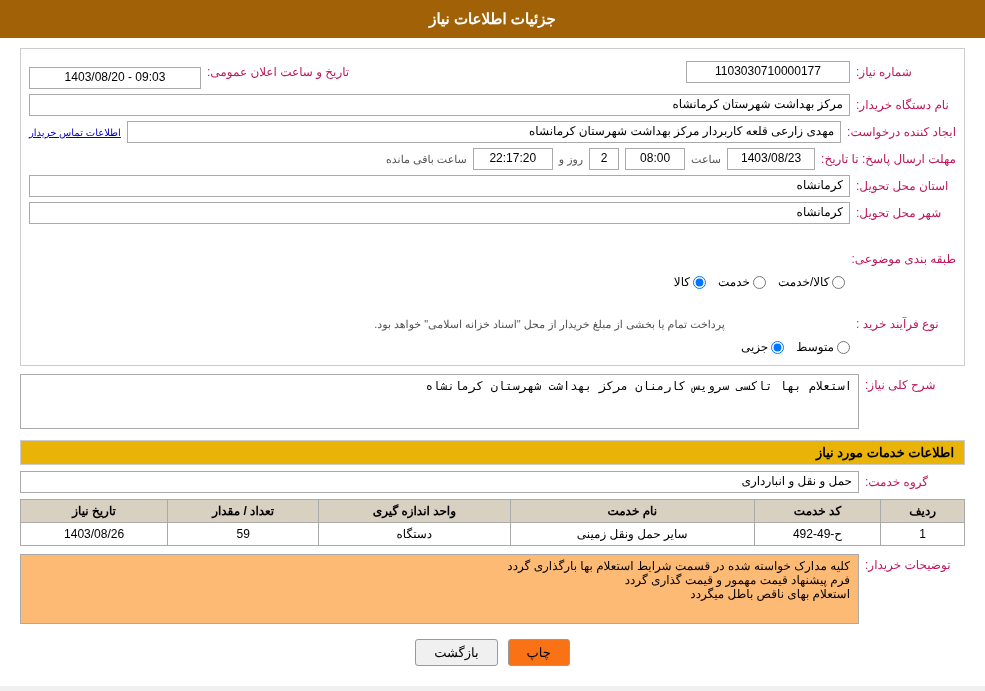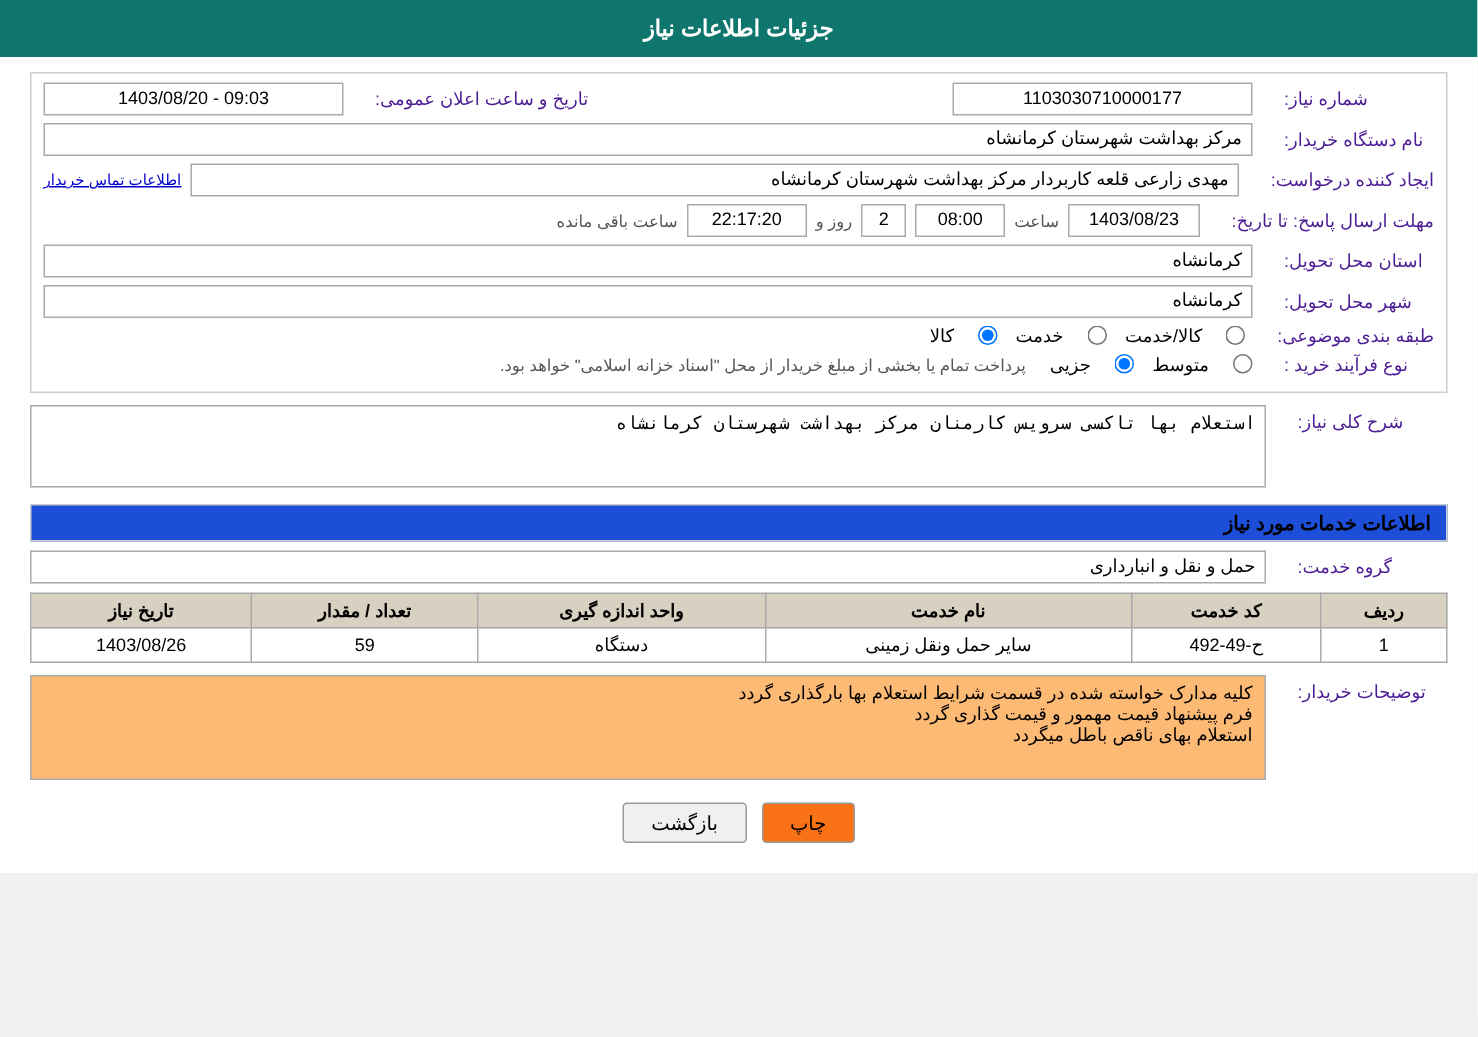--- a/index.html
+++ b/index.html
@@ -9,21 +9,21 @@
       background: #f0f0f0;
       direction: rtl;
       min-height: 691px;
     }
     .page-wrapper {
       width: 985px;
       background: #fff;
       margin: 0 auto;
     }
     .header-bar {
-      background: #0f766e;
+      background: #a16207;
       color: #fff;
       text-align: center;
       padding: 10px 0;
       font-size: 15px;
       font-weight: bold;
     }
     .content {
       padding: 10px 20px 20px 20px;
     }
     .info-section {
@@ -31,25 +31,24 @@
       margin-bottom: 8px;
       padding: 6px 8px;
     }
     .row {
       display: flex;
       align-items: center;
       margin-bottom: 5px;
       gap: 6px;
     }
     .label {
-      color: #4c1d95;
+      color: #be185d;
       white-space: nowrap;
       font-size: 12px;
       min-width: 80px;
-      margin-left: 15px;
     }
     .value-box {
       border: 1px solid #aaa;
       background: #fff;
       padding: 2px 6px;
       min-height: 22px;
       font-size: 12px;
       text-align: center;
       direction: ltr;
     }
@@ -60,38 +59,39 @@
     .value-box.wide {
       flex: 1;
     }
     .link-blue {
       color: #0000cc;
       text-decoration: underline;
       cursor: pointer;
       font-size: 10px;
     }
     .section-title {
-      background: #1d4ed8;
+      background: #eab308;
       border: 1px solid #ccc;
       padding: 4px 10px;
       font-weight: bold;
       font-size: 13px;
       margin-bottom: 6px;
       text-align: right;
     }
     .radio-group {
       display: flex;
       align-items: center;
       gap: 12px;
     }
     .radio-item {
       display: flex;
-      align-items: flex-start;
-      gap: 16px;
-      font-size: 12px;
+      align-items: center;
+      gap: 3px;
+      font-size: 12px;
+      margin-top: 46px;
     }
     .textarea-box {
       border: 1px solid #aaa;
       min-height: 55px;
       padding: 4px 6px;
       font-size: 12px;
       direction: rtl;
       text-align: right;
       width: 100%;
       resize: none;
@@ -165,24 +165,24 @@
 <body>
 
 <div class="page-wrapper">
   <div class="header-bar">جزئیات اطلاعات نیاز</div>
 
   <div class="content page-inner">
 
     <div class="info-section">
       <div class="row">
         <span class="row-label-col label">شماره نیاز:</span>
-        <div class="value-box" style="width:200px;">1103030710000177</div>
+        <div class="value-box" style="width:164px;">1103030710000177</div>
         <div style="flex:1;"></div>
         <span class="label">تاریخ و ساعت اعلان عمومی:</span>
-        <div class="value-box" style="width:200px;">1403/08/20 - 09:03</div>
+        <div class="value-box" style="width:172px;margin-top:12px;">1403/08/20 - 09:03</div>
       </div>
 
       <div class="row">
         <span class="row-label-col label">نام دستگاه خریدار:</span>
         <div class="value-box wide rtl-text">مرکز بهداشت شهرستان کرمانشاه</div>
       </div>
 
       <div class="row">
         <span class="row-label-col label">ایجاد کننده درخواست:</span>
         <div class="value-box wide rtl-text">مهدی  زارعی قلعه کاربردار مرکز بهداشت شهرستان کرمانشاه</div>

